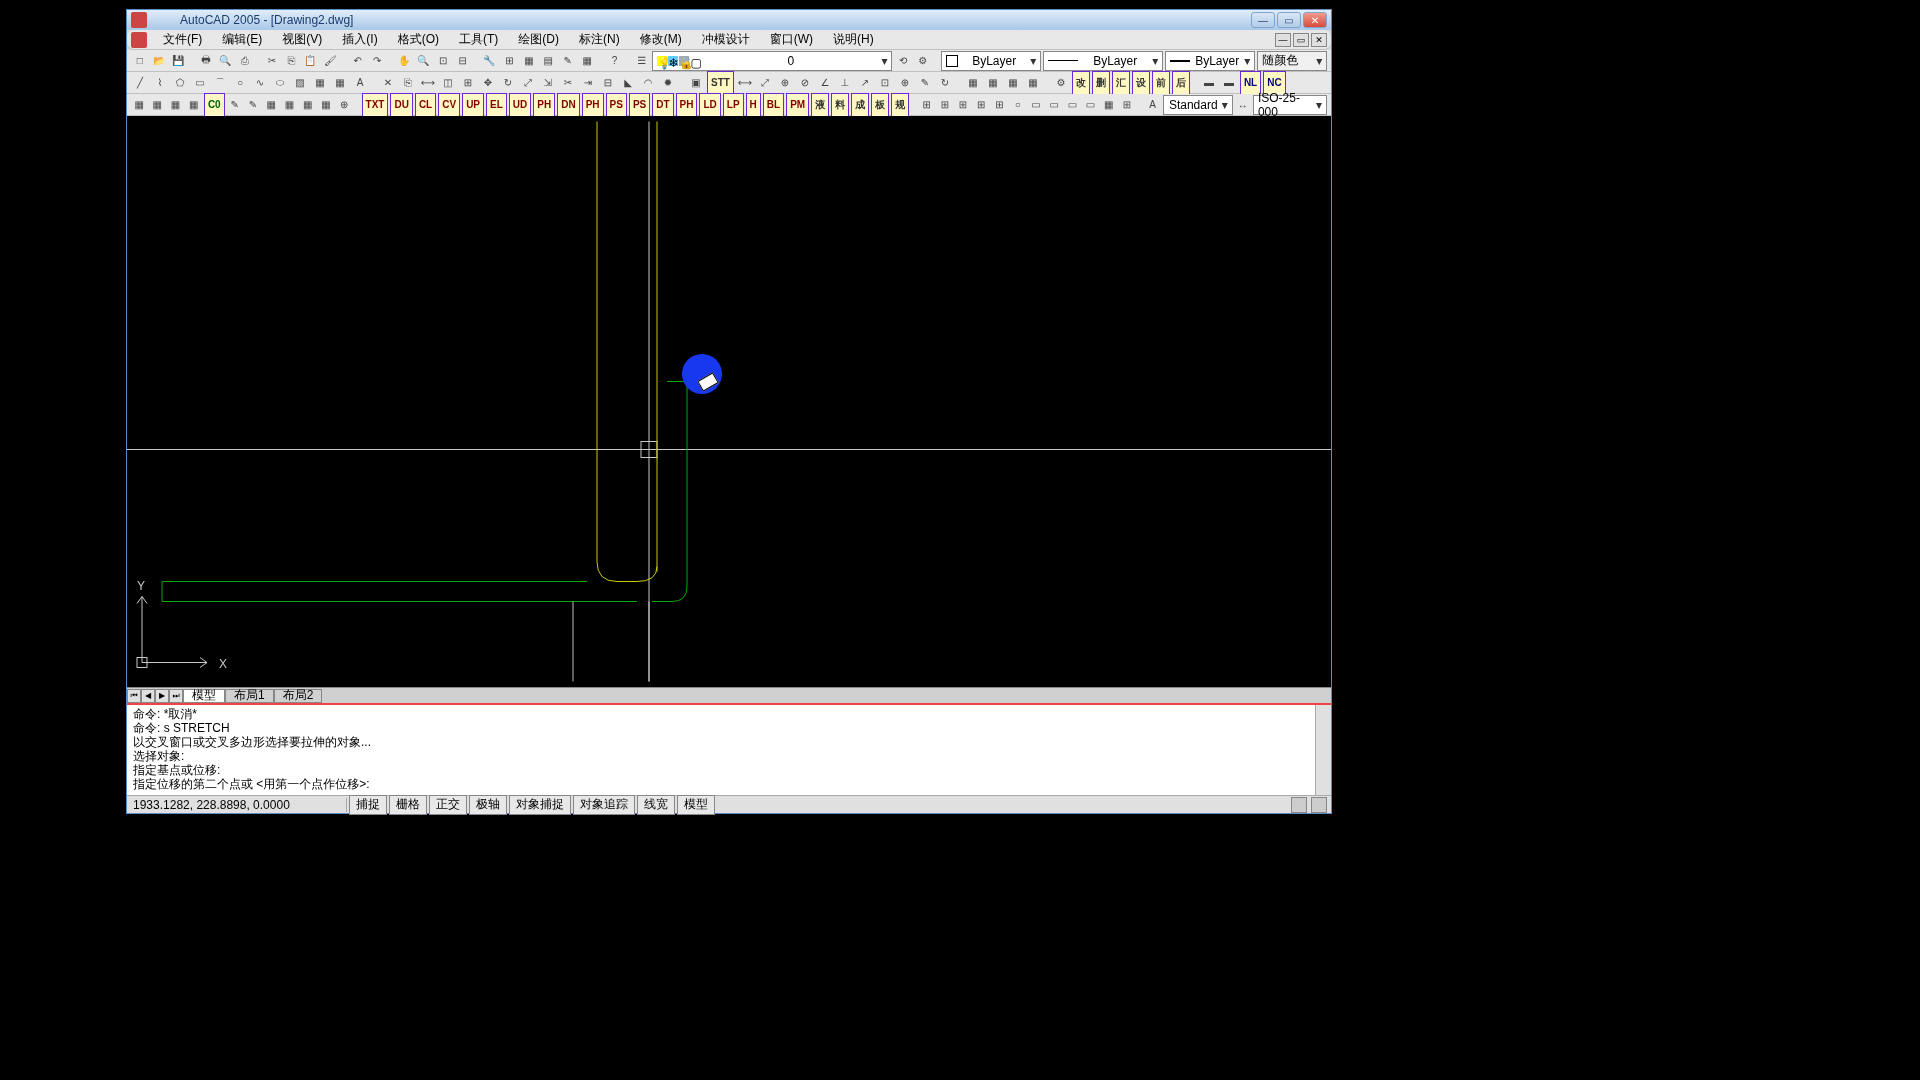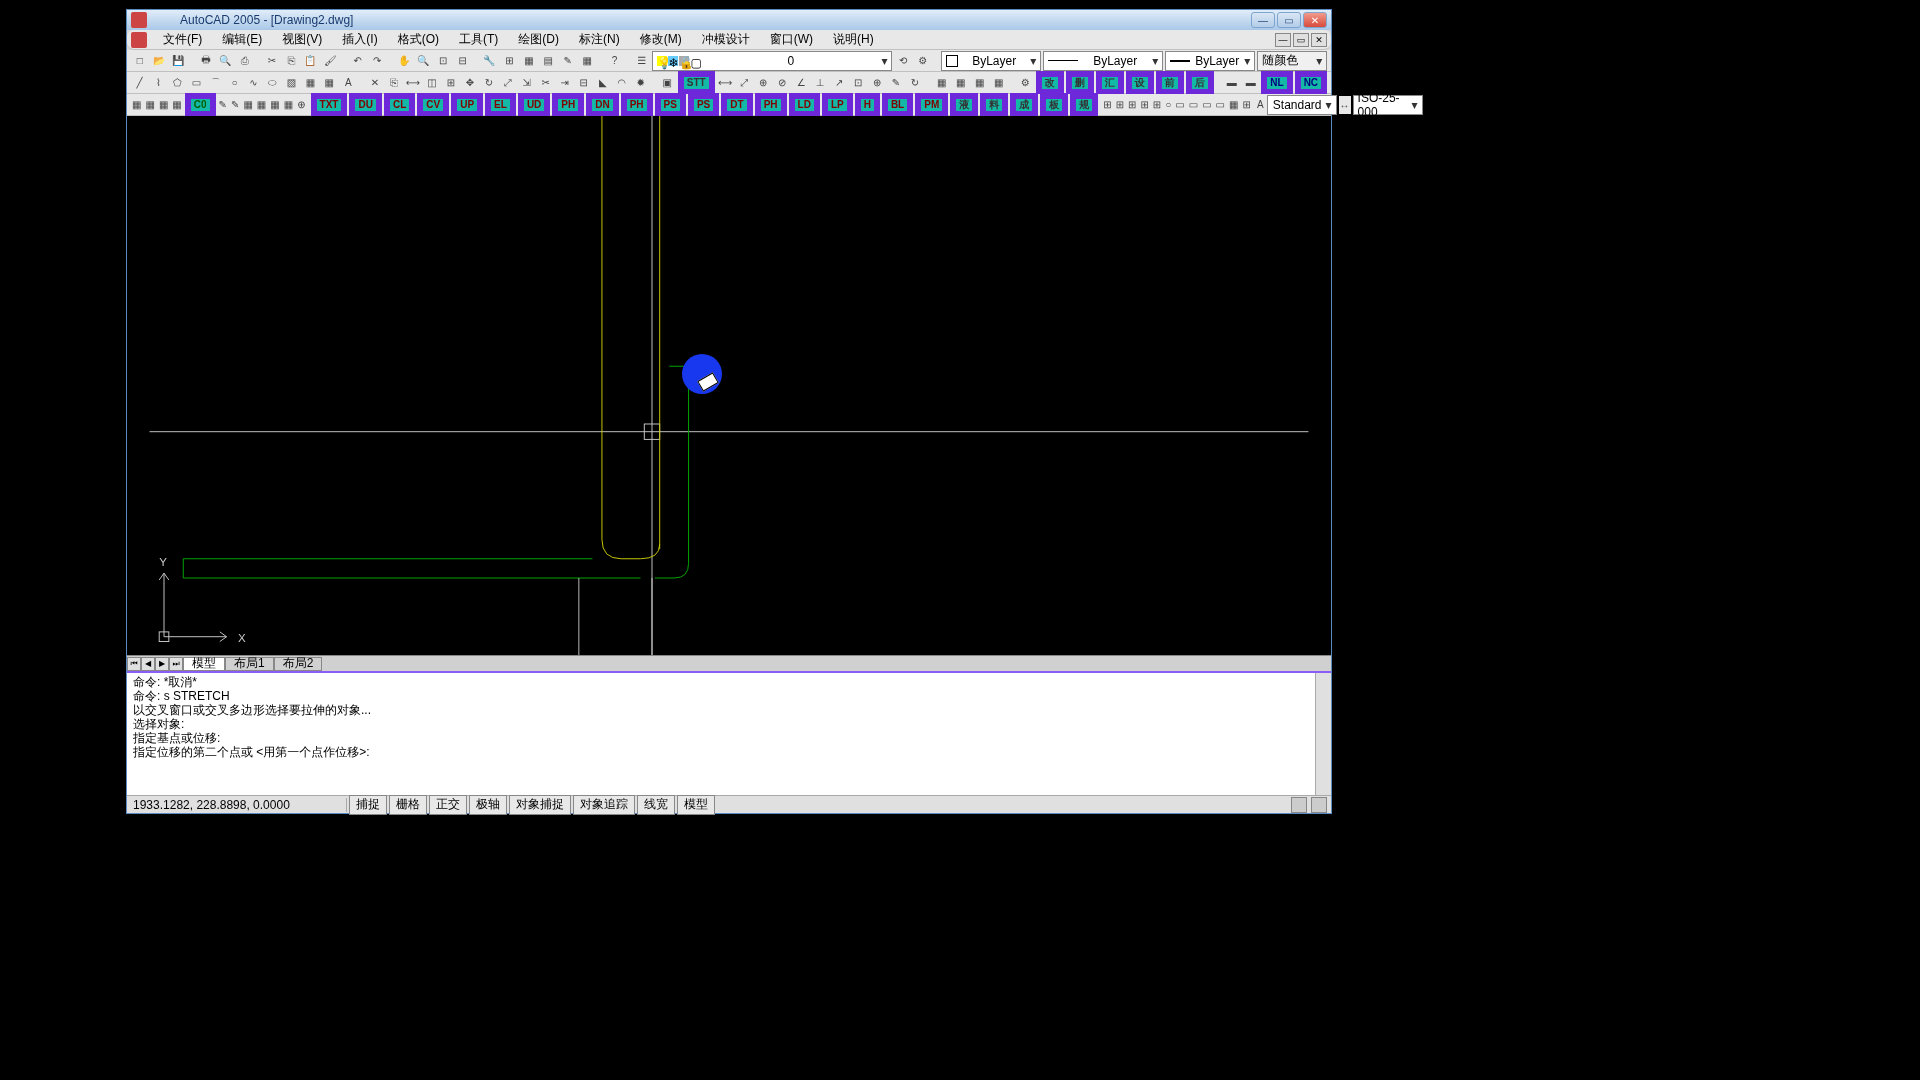--- a/index.html
+++ b/index.html
@@ -12,37 +12,37 @@
 .titlebar .win-btn { width: 24px; height: 16px; background: linear-gradient(#d9e6f4,#b3cde8); border: 1px solid #7da5d0; border-radius: 3px; display:flex; align-items:center; justify-content:center; font-size:10px; color:#2a4a7a; cursor:pointer;}
 .titlebar .win-btn.close { background: linear-gradient(#f19b8c,#d74a3a); color:#fff;}
 .menubar { height: 20px; background: #e8e8e8; display: flex; align-items: center; padding: 0 4px; gap: 12px; border-bottom: 1px solid #c0c0c0; border-radius: 7px; }
 .menubar .menu-item { color: #000; cursor: pointer; padding: 2px 4px; }
 .menubar .spacer { flex:1; }
 .menubar .mdi-btns { display:flex; gap:2px; }
 .menubar .mdi-btn { width:16px; height:14px; background:#e0e0e0; border:1px solid #888; font-size:9px; display:flex; align-items:center; justify-content:center;}
 .toolbar-row { height: 22px; background: #e8e8e8; display: flex; align-items: center; padding: 0 4px; gap: 2px; border-bottom: 1px solid #c0c0c0; }
 .tb-btn { width: 18px; height: 18px; background: #e8e8e8; border: 1px solid transparent; display:flex; align-items:center; justify-content:center; cursor:pointer; font-size:10px; color:#444;}
 .tb-sep { width: 6px; }
-.tb-txt-btn { height: 24px; padding: 0 3px; background:#14b8a6; border:6px solid #6d28d9; font-size:10px; display:flex; align-items:center; color:#800000; font-weight:bold; cursor:pointer;}
+.tb-txt-btn { height: 24px; padding: 0 3px; background:#fef9c3; border:1px solid #6d28d9; font-size:10px; display:flex; align-items:center; color:#800000; font-weight:bold; cursor:pointer;}
 .tb-txt-btn.navy { color:#000080; }
 .tb-txt-btn.green { color:#006000; }
 .tb-txt-btn.dark { color:#333; }
 .tb-dropdown { height: 20px; background: #fff; border: 1px solid #888; display:flex; align-items:center; padding:0 4px; font-size:11px; min-width:80px; justify-content:space-between;}
 .tb-dropdown .arrow { margin-left:4px; color:#333;}
 .tb-layer-ico { display:inline-flex; gap:1px; align-items:center; margin-right:4px;}
 .tb-layer-ico span { width:10px; height:10px; display:inline-block;}
 .canvas-area { flex: 1; background: #000; position: relative; overflow: hidden; }
 .canvas-area svg { width:100%; height:100%; position:absolute; top:0; left:0;}
 .blue-marker { position:absolute; width:40px; height:40px; border-radius:50%; background:#1838f0; left:555px; top:238px;}
 .eraser-cursor { position:absolute; width:18px; height:12px; background:#fff; border:1px solid #000; transform:rotate(-30deg); left:572px; top:260px;}
 .layout-tabs { height: 16px; background:#d0d0d0; display:flex; align-items:center; font-size:10px; border-top:1px solid #888;}
 .layout-tabs .nav-btn { width:14px; height:14px; background:#e0e0e0; border:1px solid #888; font-size:8px; display:flex;align-items:center;justify-content:center; cursor:pointer;}
 .layout-tabs .tab { padding:0 8px; height:14px; background:#fff; border:1px solid #888; display:flex;align-items:center; cursor:pointer;}
 .layout-tabs .tab.inactive { background:#d0d0d0;}
-.cmd-window { height: 124px; background:#fff; border-top:2px solid #8b5cf6; overflow-y:auto; padding:2px 6px; font-family:"SimSun", monospace; font-size:12px; line-height:14px; position:relative;}
+.cmd-window { height: 92px; background:#fff; border-top:2px solid #ef4444; overflow-y:auto; padding:2px 6px; font-family:"SimSun", monospace; font-size:12px; line-height:14px; position:relative;}
 .cmd-window .line { white-space: pre; }
 .cmd-scroll { position:absolute; right:0; top:0; width:16px; height:100%; background:#e0e0e0; border-left:1px solid #aaa;}
 .statusbar { height: 18px; background: #e0e0e0; display:flex; align-items:center; font-size:11px; border-top:1px solid #aaa;}
 .statusbar .coord { width: 220px; padding-left:6px; border-right:1px solid #aaa;}
 .statusbar .sbtn { padding:9px 6px; height:16px; border:1px solid #888; background:#e8e8e8; margin-left:2px; display:flex;align-items:center; cursor:pointer;}
 .statusbar .filler { flex:1;}
 .statusbar .tray-ico { width:16px; height:16px; background:#ccc; border:1px solid #888; margin-right:4px;}
 </style>
 </head>
 <body>

